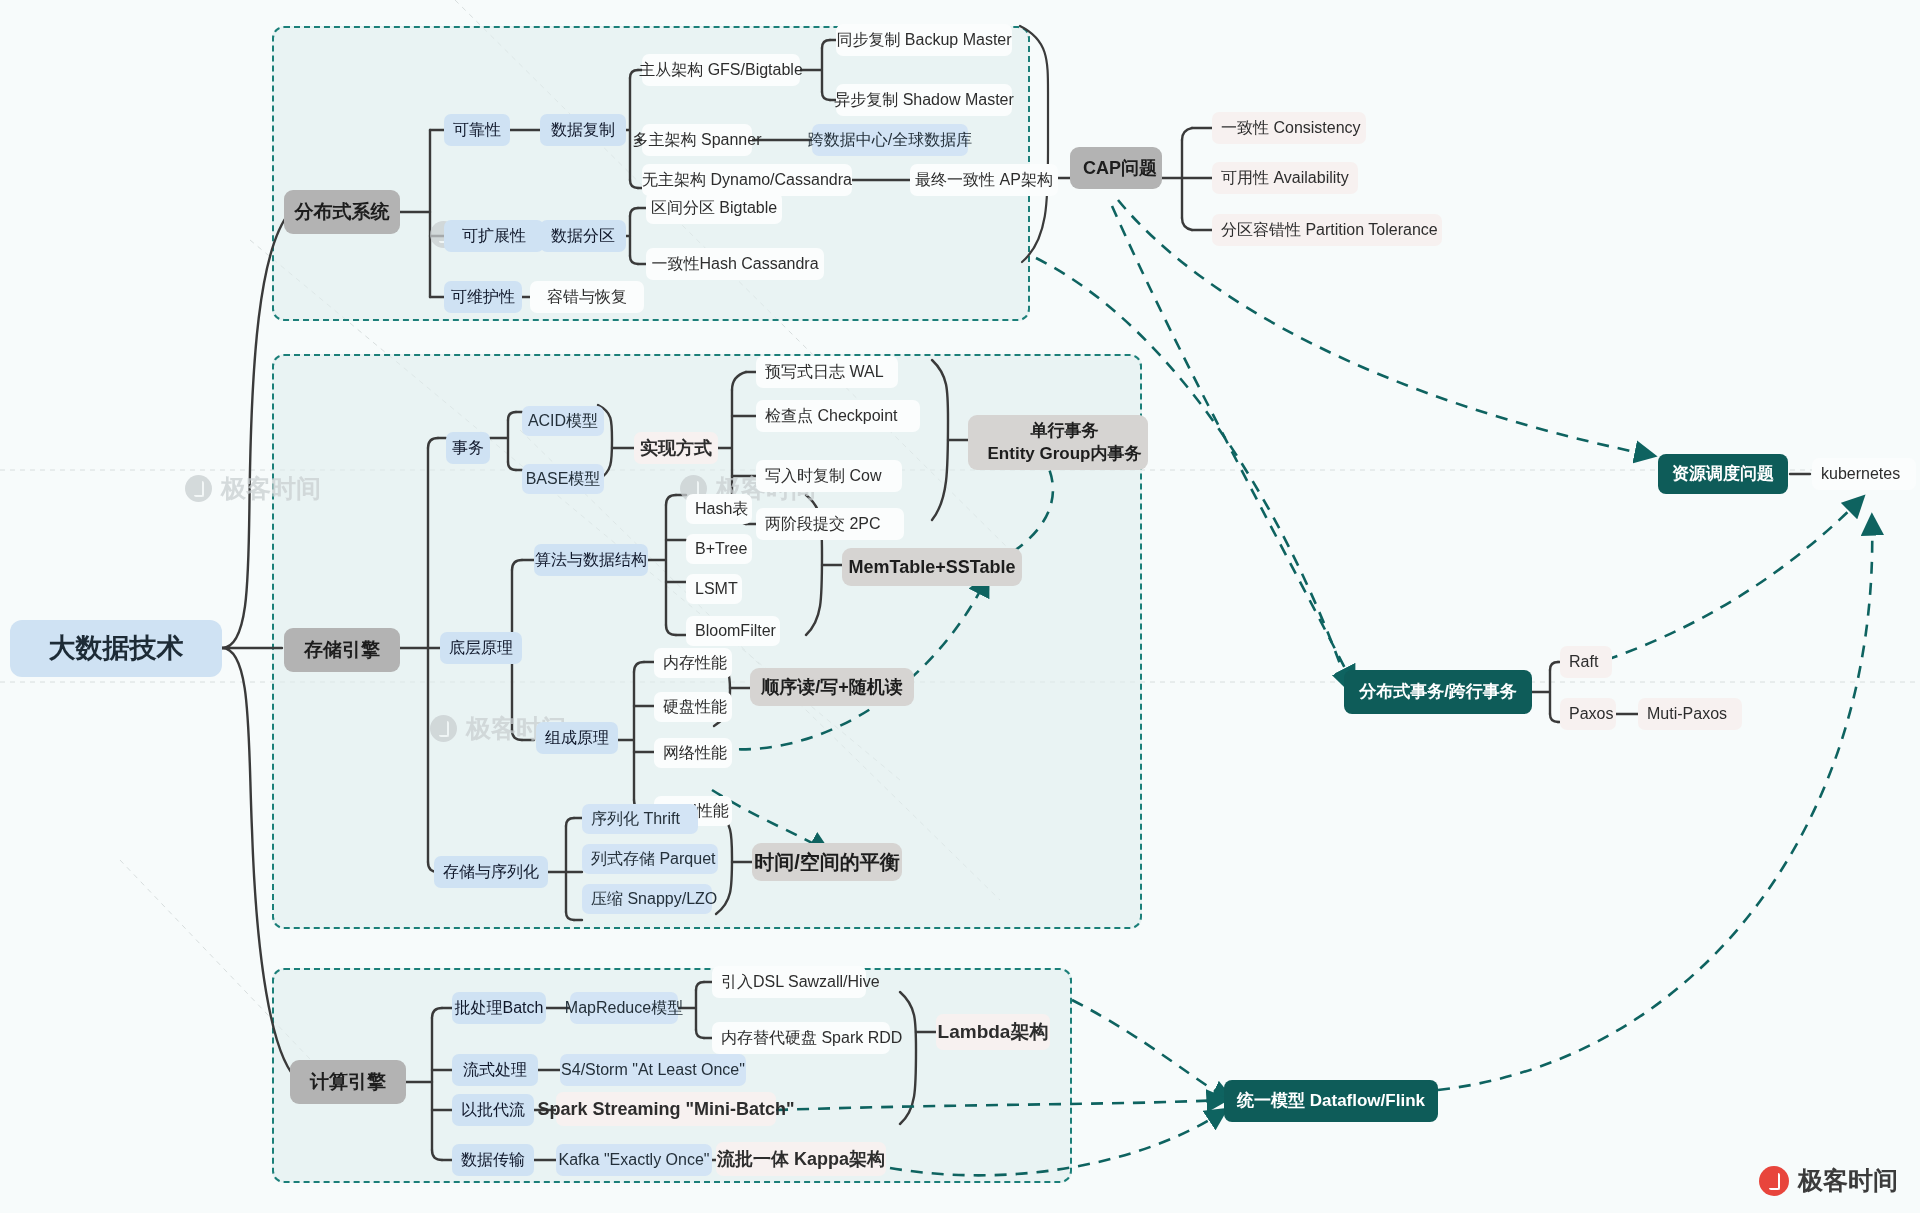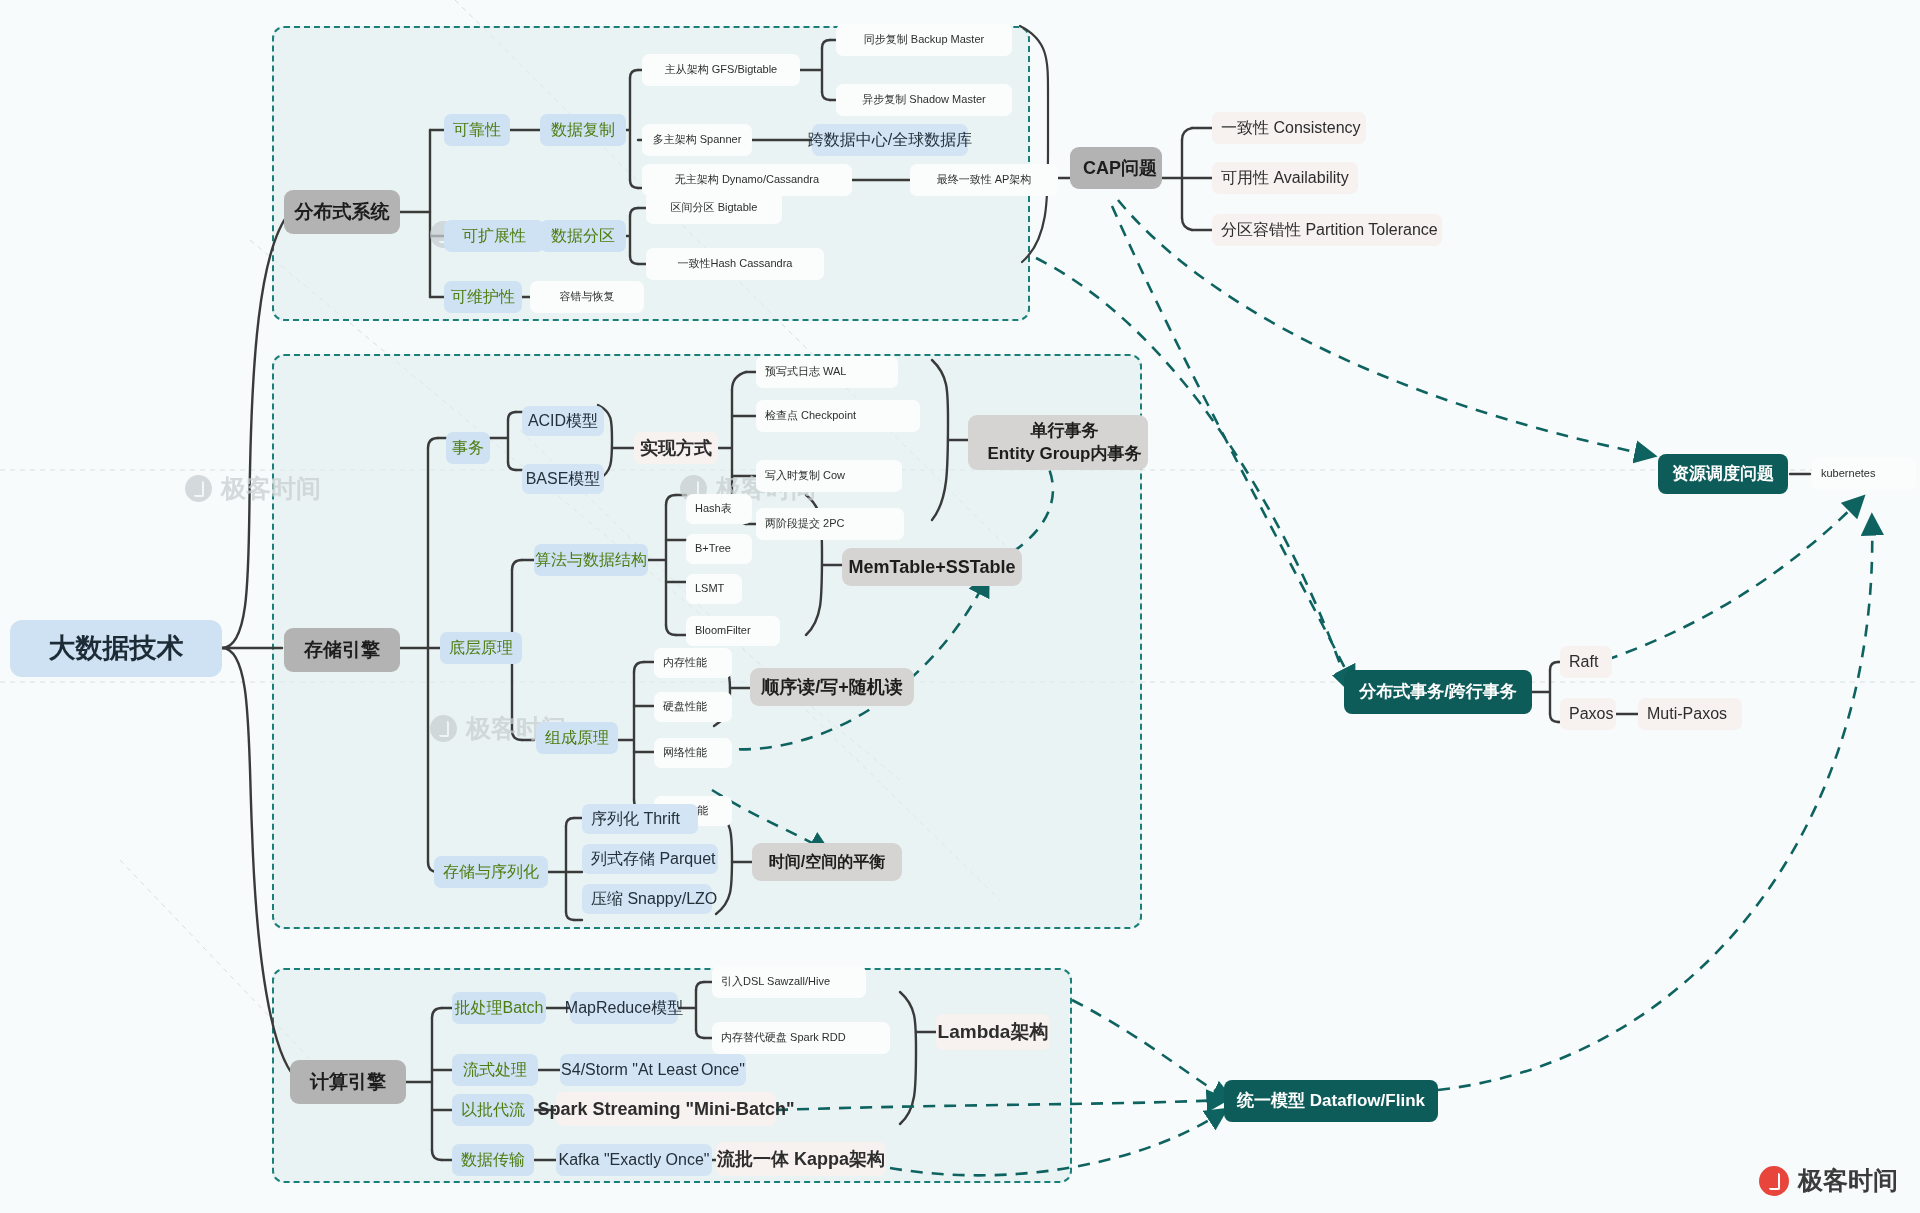--- a/index.html
+++ b/index.html
@@ -18,23 +18,23 @@
   .node{
     position:absolute;
     box-sizing:border-box;
     display:flex;align-items:center;justify-content:center;
     white-space:nowrap;
     border-radius:7px;
     line-height:1.25;
     padding:3px 9px;
   }
   
-  .n-plain{background:#fbfdfd;color:#2d2d2d;font-size:11px;}
-  
-  .n-blue{background:#cfe2f3;color:#4d7c0f;font-size:16px;}
+  .n-plain{background:#fbfdfd;color:#2d2d2d;font-size:16px;}
+  
+  .n-blue{background:#cfe2f3;color:#0f172a;font-size:16px;}
   .n-blue2{background:#d3e4f5;color:#24303a;font-size:16px;}
   
   .n-pink{background:#f7f1f0;color:#2d2d2d;font-size:16px;}
   
   .n-grey{background:#d6d4d2;color:#1d1d1d;font-weight:bold;font-size:17px;border-radius:9px;padding:6px 14px;}
   .n-grey-big{background:#b3b3b3;color:#1d1d1d;font-weight:bold;font-size:19px;border-radius:9px;padding:7px 16px;}
   
   .n-teal{background:#0e5c59;color:#ffffff;font-weight:bold;font-size:17px;border-radius:8px;padding:8px 16px;}
   
   .n-root{
@@ -319,21 +319,21 @@
   <div class="node n-plain" style="left:654px;top:648px;width:78px;height:30px;justify-content:flex-start;">内存性能</div>
   <div class="node n-plain" style="left:654px;top:692px;width:78px;height:30px;justify-content:flex-start;">硬盘性能</div>
   <div class="node n-plain" style="left:654px;top:738px;width:78px;height:30px;justify-content:flex-start;">网络性能</div>
   <div class="node n-plain" style="left:654px;top:796px;width:78px;height:30px;justify-content:flex-start;">CPU性能</div>
   <div class="node n-grey" style="left:750px;top:668px;width:164px;height:38px;font-size:18px;">顺序读/写+随机读</div>
 
   <div class="node n-blue" style="left:434px;top:856px;width:114px;height:32px;">存储与序列化</div>
   <div class="node n-blue2" style="left:582px;top:804px;width:116px;height:30px;justify-content:flex-start;">序列化 Thrift</div>
   <div class="node n-blue2" style="left:582px;top:844px;width:136px;height:30px;justify-content:flex-start;">列式存储 Parquet</div>
   <div class="node n-blue2" style="left:582px;top:884px;width:130px;height:30px;justify-content:flex-start;">压缩 Snappy/LZO</div>
-  <div class="node n-grey" style="left:752px;top:843px;width:150px;height:38px;font-size:16px;">时间/空间的平衡</div>
+  <div class="node n-grey" style="left:752px;top:843px;width:150px;height:38px;font-size:20px;">时间/空间的平衡</div>
 
   <div class="node n-grey-big" style="left:290px;top:1060px;width:116px;height:44px;">计算引擎</div>
 
   <div class="node n-blue" style="left:452px;top:992px;width:94px;height:32px;">批处理Batch</div>
   <div class="node n-blue2" style="left:570px;top:992px;width:108px;height:32px;">MapReduce模型</div>
   <div class="node n-plain" style="left:712px;top:966px;width:154px;height:32px;justify-content:flex-start;">引入DSL Sawzall/Hive</div>
   <div class="node n-plain" style="left:712px;top:1022px;width:178px;height:32px;justify-content:flex-start;">内存替代硬盘 Spark RDD</div>
 
   <div class="node n-blue" style="left:452px;top:1054px;width:86px;height:32px;">流式处理</div>
   <div class="node n-blue2" style="left:560px;top:1054px;width:186px;height:32px;">S4/Storm "At Least Once"</div>

